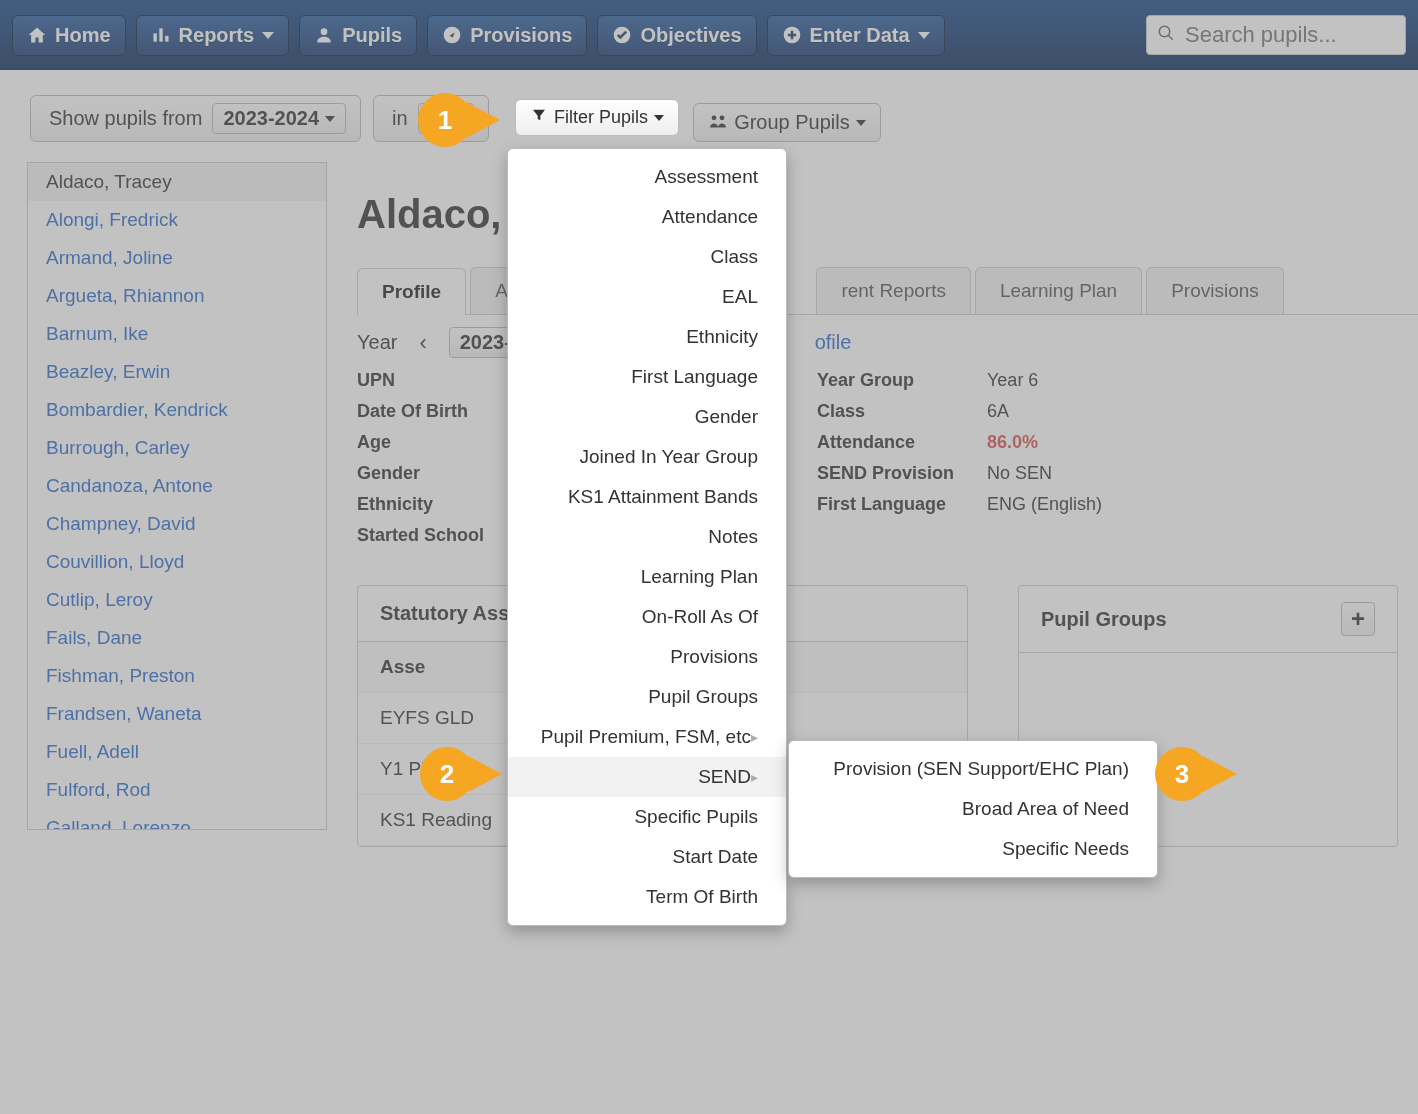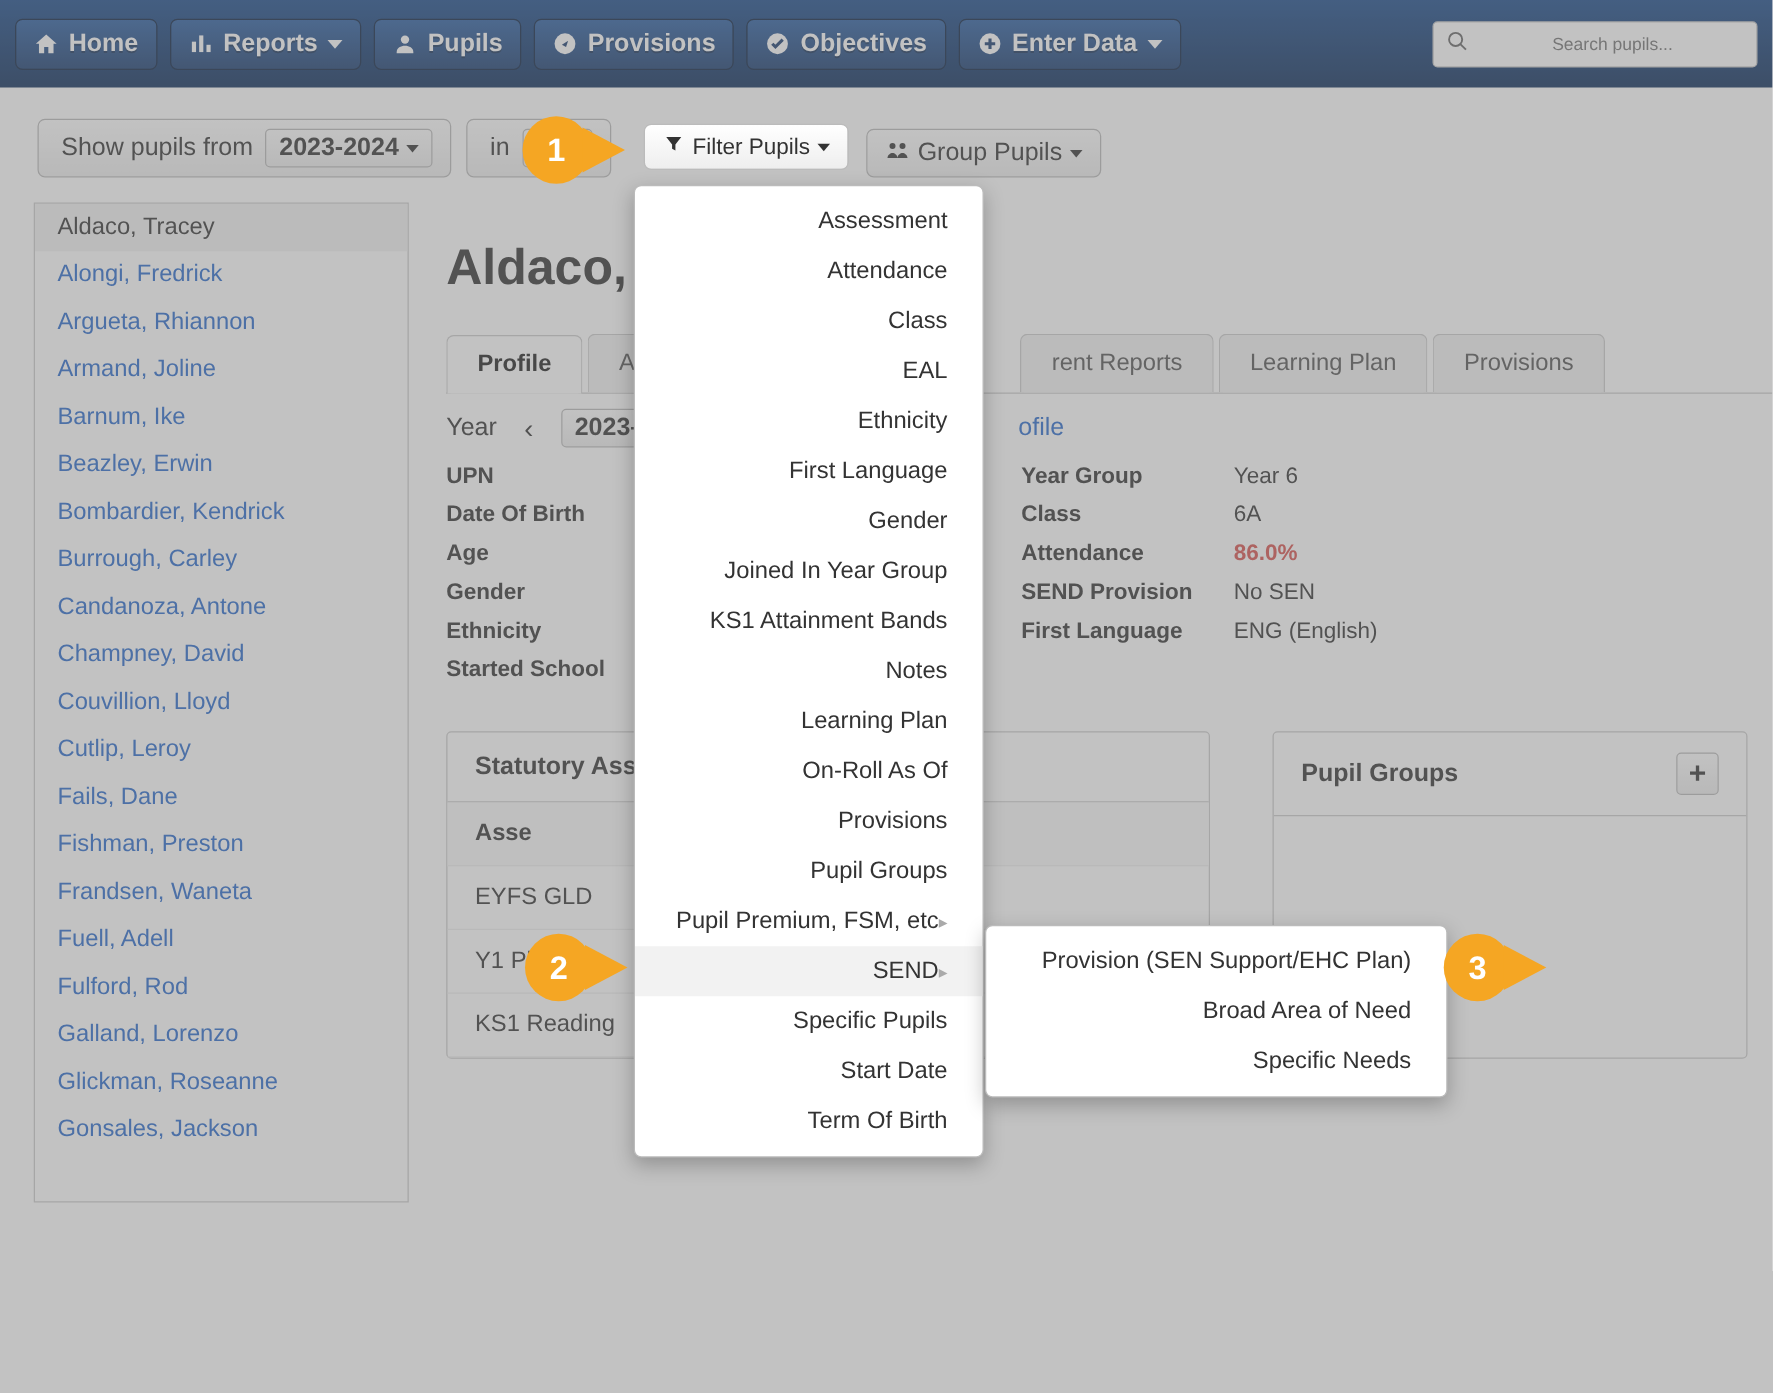--- a/index.html
+++ b/index.html
@@ -101,21 +101,21 @@
   
   .main {
     display: flex;
     position: relative;
     z-index: 1;
   }
   .sidebar {
     width: 300px;
     border: 1px solid #ccc;
     margin-left: 27px;
-    height: 800px;
+    height: 668px;
     overflow-y: scroll;
     background: #fff;
   }
   .sidebar-item {
     padding: 8px 18px;
     font-size: 19px;
     color: #2a6bcc;
     cursor: pointer;
   }
   .sidebar-item.selected {
@@ -275,21 +275,21 @@
     <span>Enter Data</span>
     <span class="caret"></span>
   </div>
   <div class="search-box">
     <span>
       <svg width="18" height="18" viewBox="0 0 24 24" fill="none" stroke="#666" stroke-width="2">
           <circle cx="10" cy="10" r="7"></circle>
           <line x1="21" y1="21" x2="15" y2="15"></line>
         </svg>
     </span>
-    <input type="text" style="border: none; outline: none; font-size: 14px; width: 100%; text-align: center;" placeholder="Search pupils...">
+    <input type="text" style="border: none; outline: none; font-size: 22px; width: 100%;" placeholder="Search pupils...">
   </div>
 </div>
 
 <div class="filterbar">
   <div class="pill">
     <span class="label-text">Show pupils from</span>
     <span class="pill inner">
       <span>2023-2024</span>
       <span class="caret-dk"></span>
     </span>
@@ -312,22 +312,22 @@
     </span>
     <span>Group Pupils</span>
     <span class="caret-dk"></span>
   </div>
 </div>
 
 <div class="main">
   <div class="sidebar">
     <div class="sidebar-item selected">Aldaco, Tracey</div>
     <div class="sidebar-item">Alongi, Fredrick</div>
+    <div class="sidebar-item">Armand, Joline</div>
     <div class="sidebar-item">Argueta, Rhiannon</div>
-    <div class="sidebar-item">Armand, Joline</div>
     <div class="sidebar-item">Barnum, Ike</div>
     <div class="sidebar-item">Beazley, Erwin</div>
     <div class="sidebar-item">Bombardier, Kendrick</div>
     <div class="sidebar-item">Burrough, Carley</div>
     <div class="sidebar-item">Candanoza, Antone</div>
     <div class="sidebar-item">Champney, David</div>
     <div class="sidebar-item">Couvillion, Lloyd</div>
     <div class="sidebar-item">Cutlip, Leroy</div>
     <div class="sidebar-item">Fails, Dane</div>
     <div class="sidebar-item">Fishman, Preston</div>

